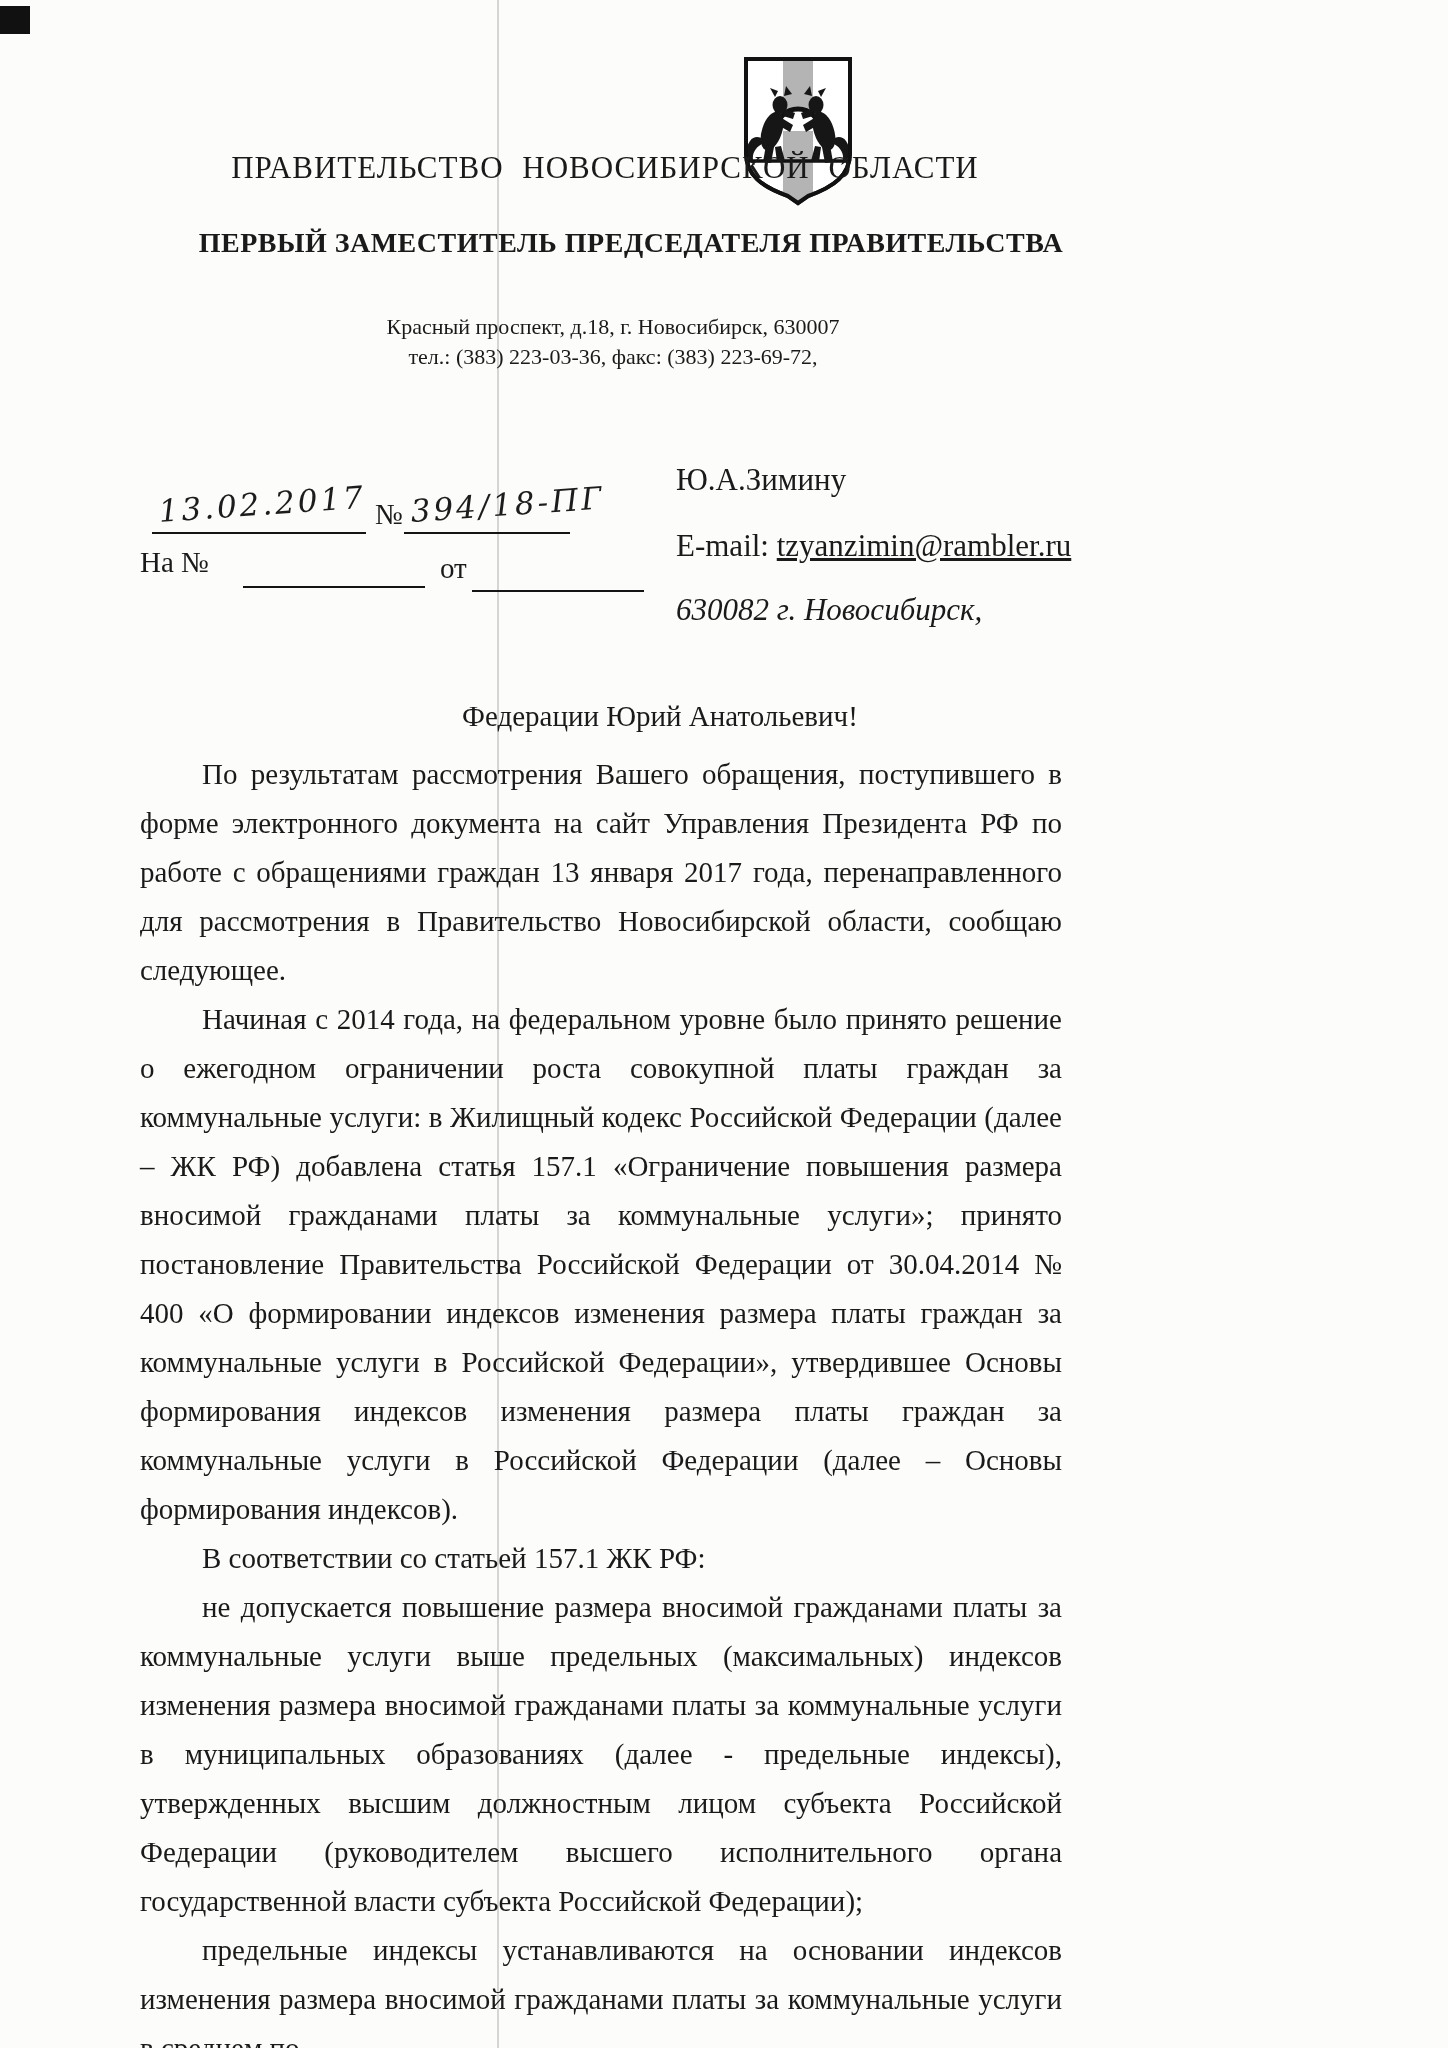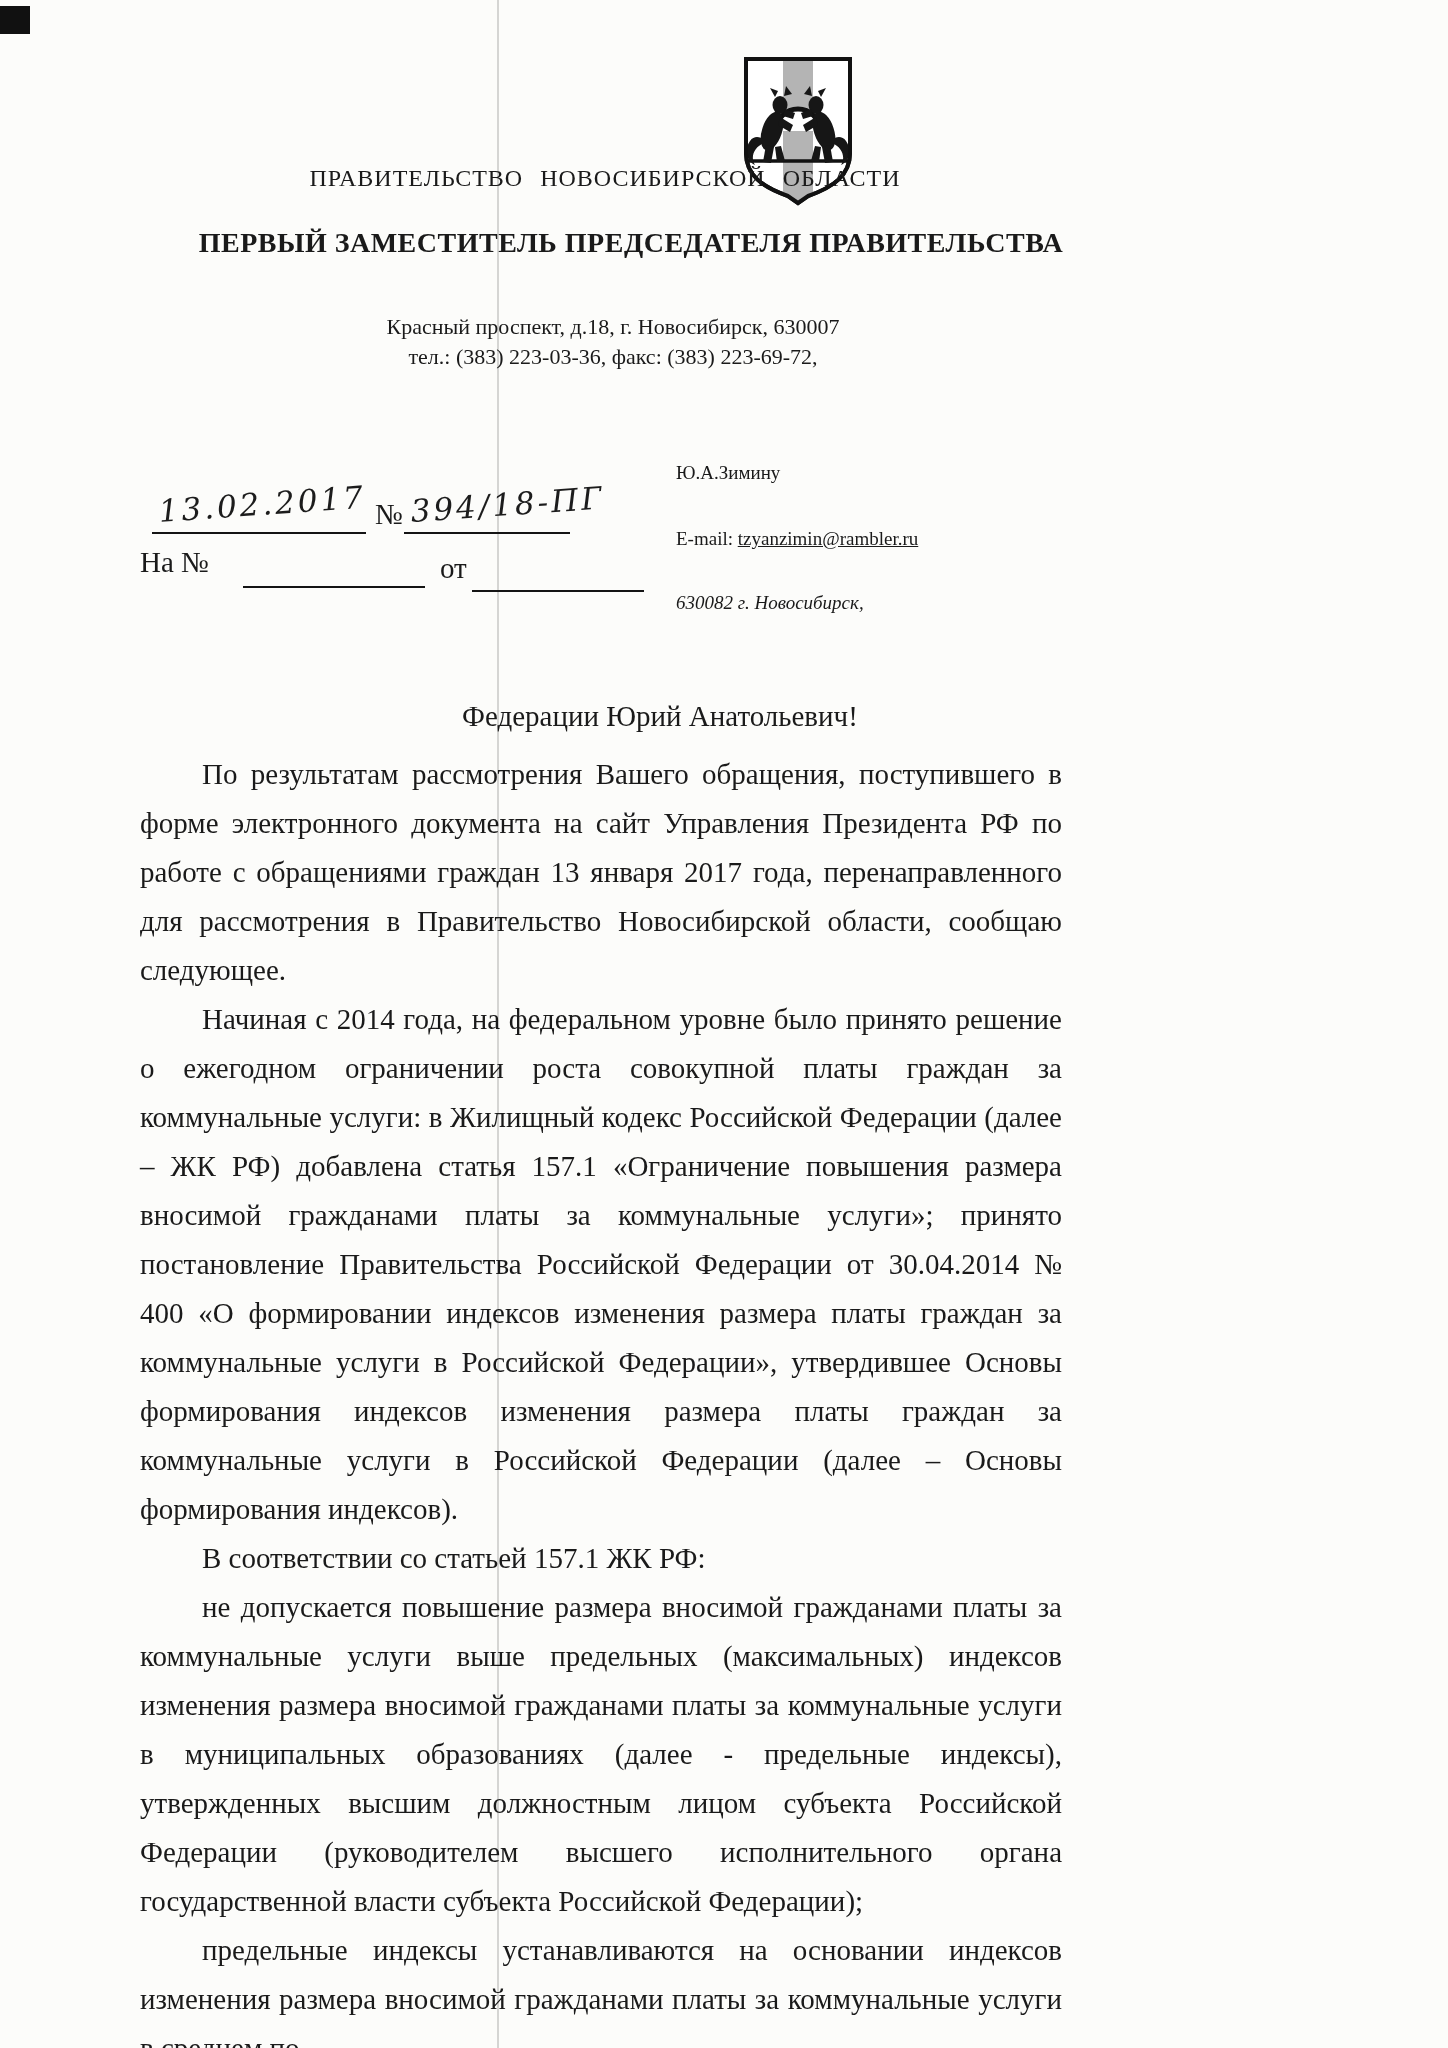--- a/index.html
+++ b/index.html
@@ -8,35 +8,35 @@
     width:1448px;height:2048px;
     background:#fcfcfa;
     font-family:"Liberation Serif","DejaVu Serif",serif;
     color:#1a1a1a;
     overflow:hidden;
   }
   .corner-mark{position:absolute;left:0;top:6px;width:30px;height:28px;background:#111;}
   .fold-line{position:absolute;left:497px;top:0;width:2px;height:2048px;background:#c8c8c5;opacity:.75;}
   .emblem{position:absolute;left:742px;top:55px;}
   .center-band{position:absolute;left:0;width:1210px;text-align:center;}
-  .org-name{top:165px;font-size:24px;letter-spacing:1px;word-spacing:10px;}
+  .org-name{top:150px;font-size:31px;letter-spacing:1px;word-spacing:10px;}
   .official-title{font-weight:bold;font-size:28px;letter-spacing:.5px;padding-left:26px;}
   .t2{top:227px;}
   .t3{top:262px;}
   .address-block{top:312px;font-size:22px;line-height:30px;padding-left:8px;}
   .u{text-decoration:underline;}
   .slot{position:absolute;border-bottom:2.5px solid #141414;}
   .hw{
     position:absolute;left:8px;bottom:3px;white-space:nowrap;
     font-family:"DejaVu Serif",serif;font-style:italic;
     font-size:31px;letter-spacing:3px;color:#1c1c1c;
     transform:rotate(-4deg);transform-origin:left bottom;
   }
   .ref-label{position:absolute;font-size:29px;}
-  .recipient{position:absolute;left:676px;font-size:19px;}
+  .recipient{position:absolute;left:676px;font-size:31px;}
   .salutation{position:absolute;left:462px;top:700px;font-size:29px;}
   .body-block{
     position:absolute;left:140px;top:750px;width:922px;
     font-size:29px;line-height:49px;text-align:justify;
   }
   .body-block p{margin:0;text-indent:62px;}
 </style>
 </head>
 <body>
 

